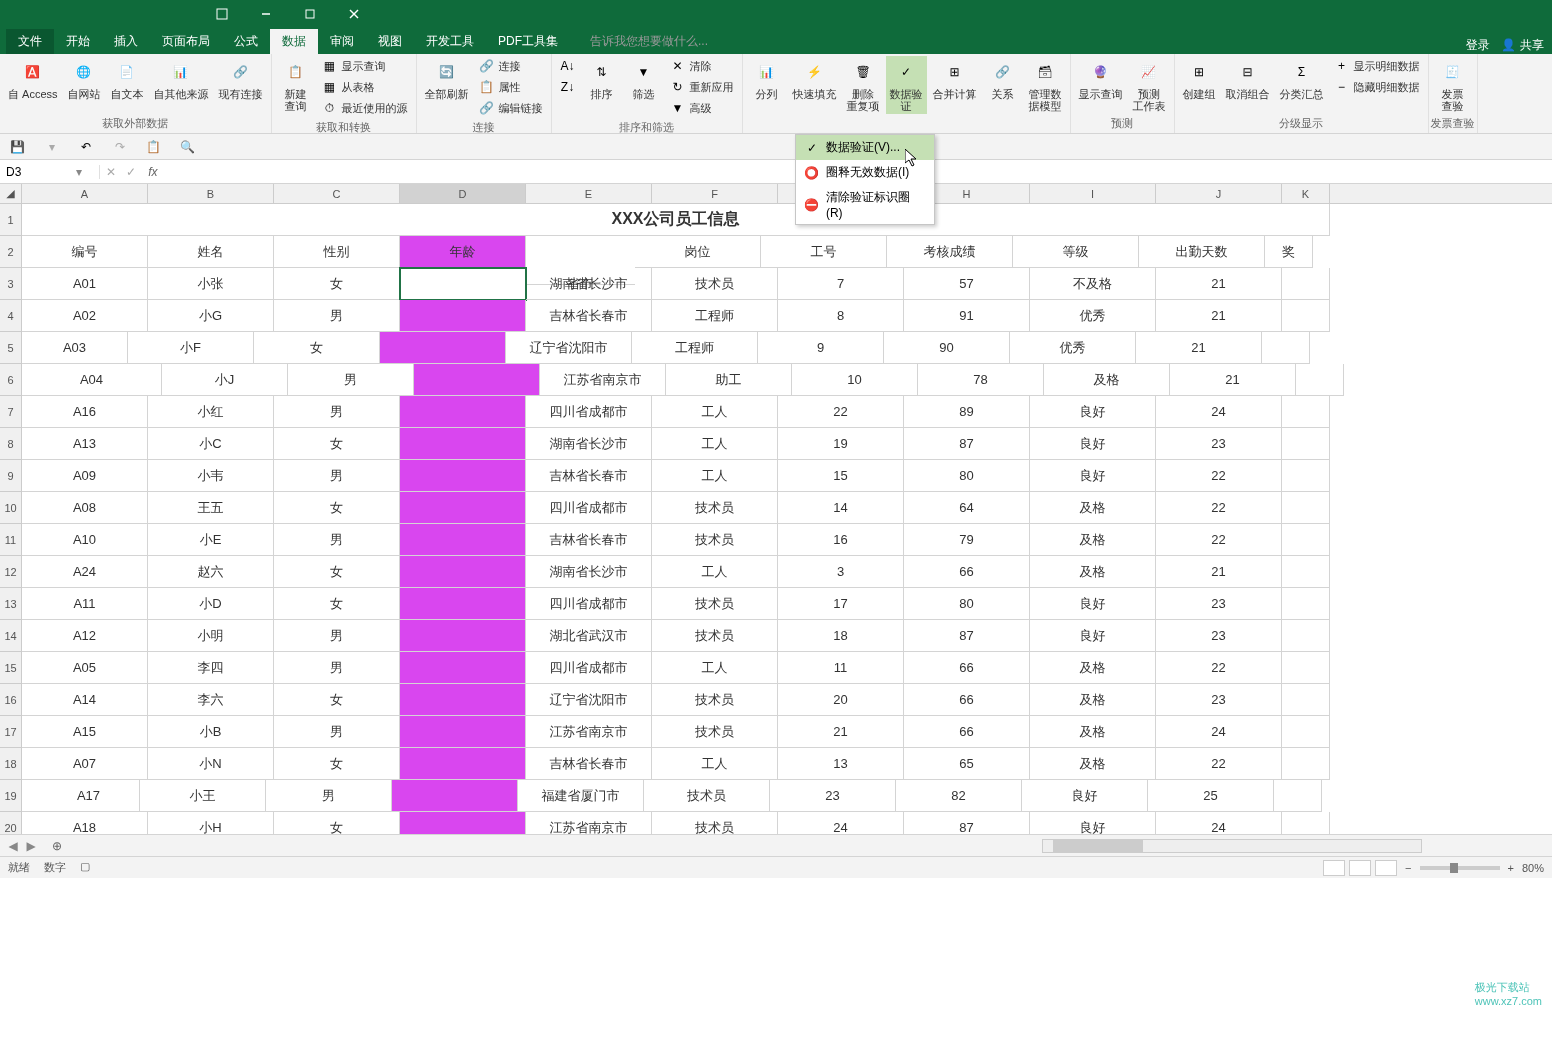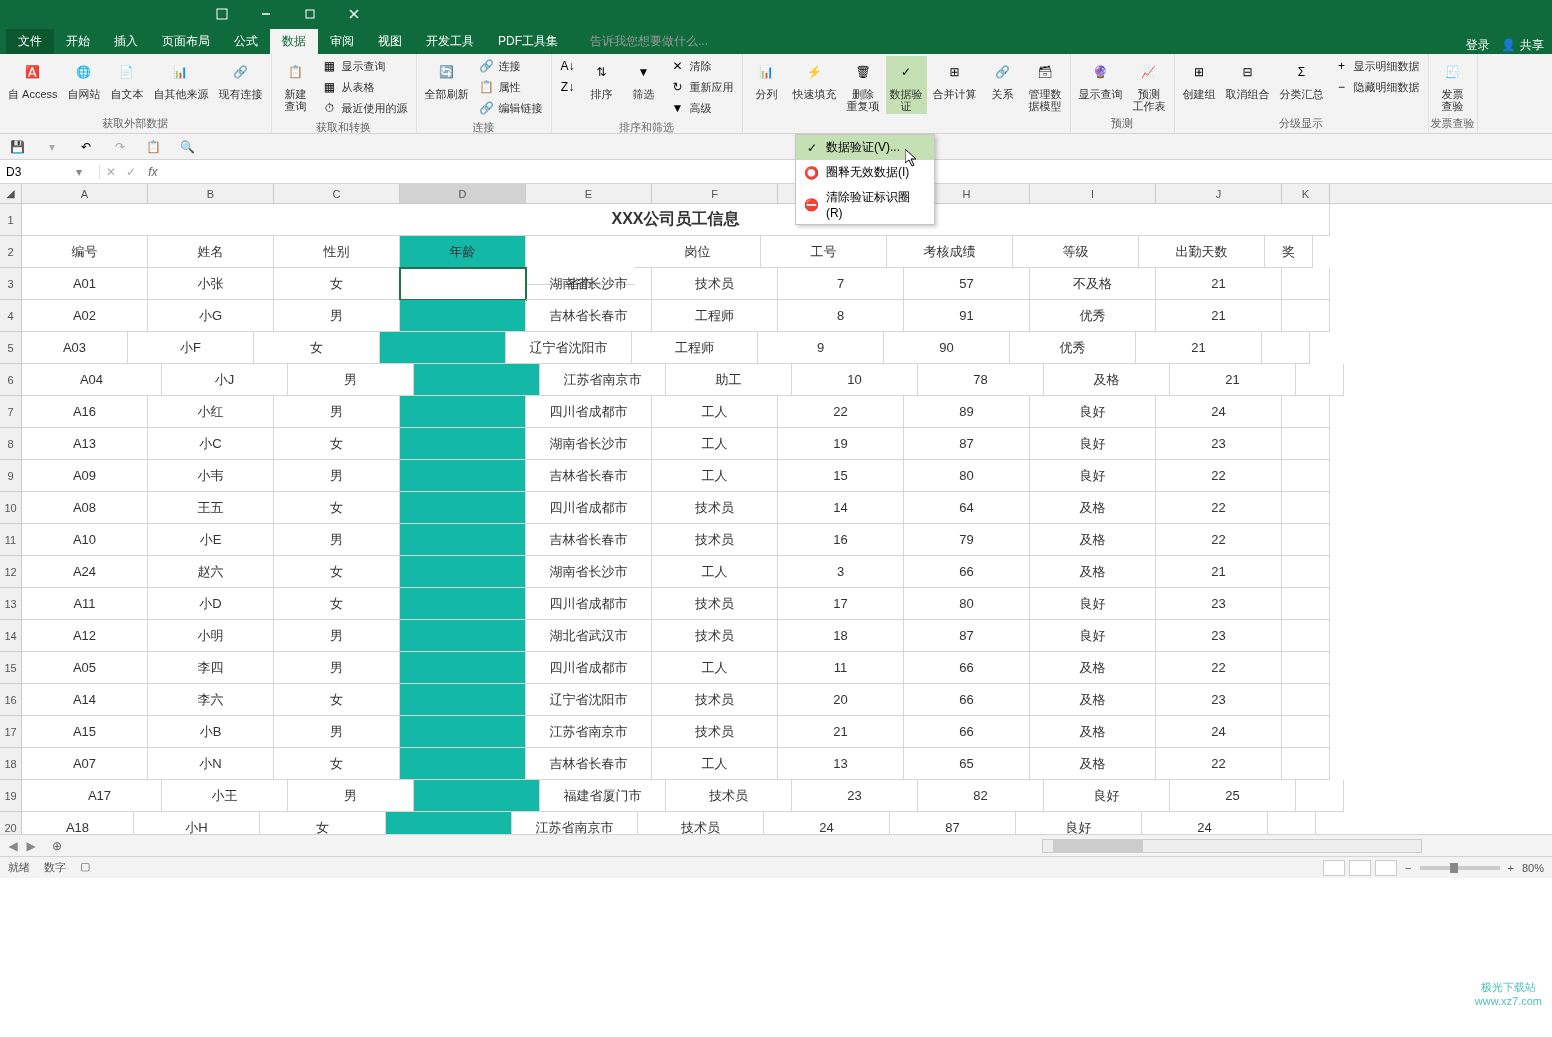--- a/index.html
+++ b/index.html
@@ -63,21 +63,21 @@
 .row-hdr.first { height: 20px; }
 .cells { flex: 1; position: relative; }
 .col-hdrs { display: flex; height: 20px; background: #f0f0f0; border-bottom: 1px solid #ccc; }
 .col-hdr { border-right: 1px solid #ccc; display: flex; align-items: center; justify-content: center; font-size: 11px; color: #555; }
 .col-hdr.sel { background: #d2d2d2; }
 .data-rows { }
 .data-row { display: flex; height: 32px; }
 .cell { border-right: 1px solid #d4d4d4; border-bottom: 1px solid #d4d4d4; display: flex; align-items: center; justify-content: center; font-size: 13px; color: #333; }
 .cell.title { font-weight: bold; font-size: 16px; justify-content: center; }
 .cell.hdr { font-weight: 500; }
-.cell.selcol { background: #14b8a6; }
+.cell.selcol { background: #d946ef; }
 .cell.active { background: #fff !important; outline: 2px solid #217346; outline-offset: -1px; }
 
 
 .sheet-tabs { height: 22px; background: #f3f3f3; border-top: 1px solid #d4d4d4; display: flex; align-items: center; position: relative; }
 .st-nav { display: flex; padding: 0 6px; gap: 4px; }
 .st-nav span { width: 14px; color: #888; cursor: pointer; text-align: center; }
 .st-tabs { display: flex; }
 .st-tab { padding: 3px 10px; border-right: 1px solid #ccc; font-size: 11px; background: #fff; cursor: pointer; }
 .st-tab.active { background: #fff; border-bottom: 2px solid #217346; font-weight: 500; }
 .st-tab.red { color: #c00; }
@@ -85,21 +85,21 @@
 .hscroll { position: absolute; right: 130px; bottom: 3px; width: 380px; height: 14px; background: #eee; border: 1px solid #ccc; }
 .hscroll-thumb { position: absolute; left: 10px; width: 90px; height: 100%; background: #ccc; }
 
 
 .status-bar { height: 22px; background: #f3f3f3; border-top: 1px solid #d4d4d4; display: flex; align-items: center; padding: 0 8px; font-size: 11px; color: #555; }
 .status-bar .left { display: flex; gap: 14px; }
 .status-bar .right { margin-left: auto; display: flex; align-items: center; gap: 4px; }
 .view-btn { width: 22px; height: 16px; border: 1px solid #ccc; background: #fff; cursor: pointer; }
 .zoom-slider { width: 80px; height: 4px; background: #ccc; position: relative; }
 .zoom-thumb { position: absolute; left: 30px; top: -3px; width: 8px; height: 10px; background: #888; }
-.watermark { position: absolute; right: 10px; bottom: 30px; opacity: 0.7; font-size: 11px; color: #0a9; pointer-events: none; text-align: center; }
+.watermark { position: absolute; right: 10px; bottom: 30px; opacity: 0.7; font-size: 11px; color: #0a9; pointer-events: none; text-align: left; }
 </style>
 </head>
 <body>
 
 <div class="titlebar">
   <div class="left"></div>
   <div class="right">
     <div class="win-btn">
         <svg viewBox="0 0 12 12">
           <rect x="1" y="1" width="10" height="10" fill="none" stroke="#fff"></rect>
@@ -647,34 +647,34 @@
             <div class="cell selcol" style="width: 126px;"></div>
             <div class="cell" style="width: 126px;">吉林省长春市</div>
             <div class="cell" style="width: 126px;">工人</div>
             <div class="cell" style="width: 126px;">13</div>
             <div class="cell" style="width: 126px;">65</div>
             <div class="cell" style="width: 126px;">及格</div>
             <div class="cell" style="width: 126px;">22</div>
             <div class="cell" style="width: 48px;"></div>
           </div>
           <div class="data-row">
-            <div class="cell" style="width: 140px; padding-left: 16px;">A17</div>
+            <div class="cell" style="width: 118px; padding-left: 16px;">A17</div>
             <div class="cell" style="width: 126px;">小王</div>
             <div class="cell" style="width: 126px;">男</div>
             <div class="cell selcol" style="width: 126px;"></div>
             <div class="cell" style="width: 126px;">福建省厦门市</div>
             <div class="cell" style="width: 126px;">技术员</div>
             <div class="cell" style="width: 126px;">23</div>
             <div class="cell" style="width: 126px;">82</div>
             <div class="cell" style="width: 126px;">良好</div>
             <div class="cell" style="width: 126px;">25</div>
             <div class="cell" style="width: 48px;"></div>
           </div>
           <div class="data-row">
-            <div class="cell" style="width: 112px;">A18</div>
+            <div class="cell" style="width: 126px;">A18</div>
             <div class="cell" style="width: 126px;">小H</div>
             <div class="cell" style="width: 126px;">女</div>
             <div class="cell selcol" style="width: 126px;"></div>
             <div class="cell" style="width: 126px;">江苏省南京市</div>
             <div class="cell" style="width: 126px;">技术员</div>
             <div class="cell" style="width: 126px;">24</div>
             <div class="cell" style="width: 126px;">87</div>
             <div class="cell" style="width: 126px;">良好</div>
             <div class="cell" style="width: 126px;">24</div>
             <div class="cell" style="width: 48px;"></div>

